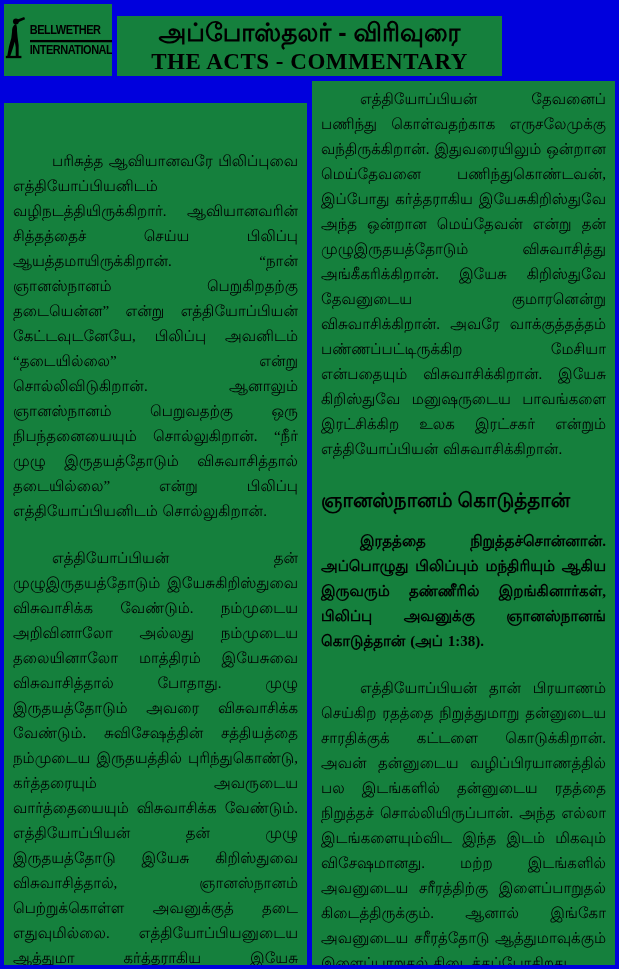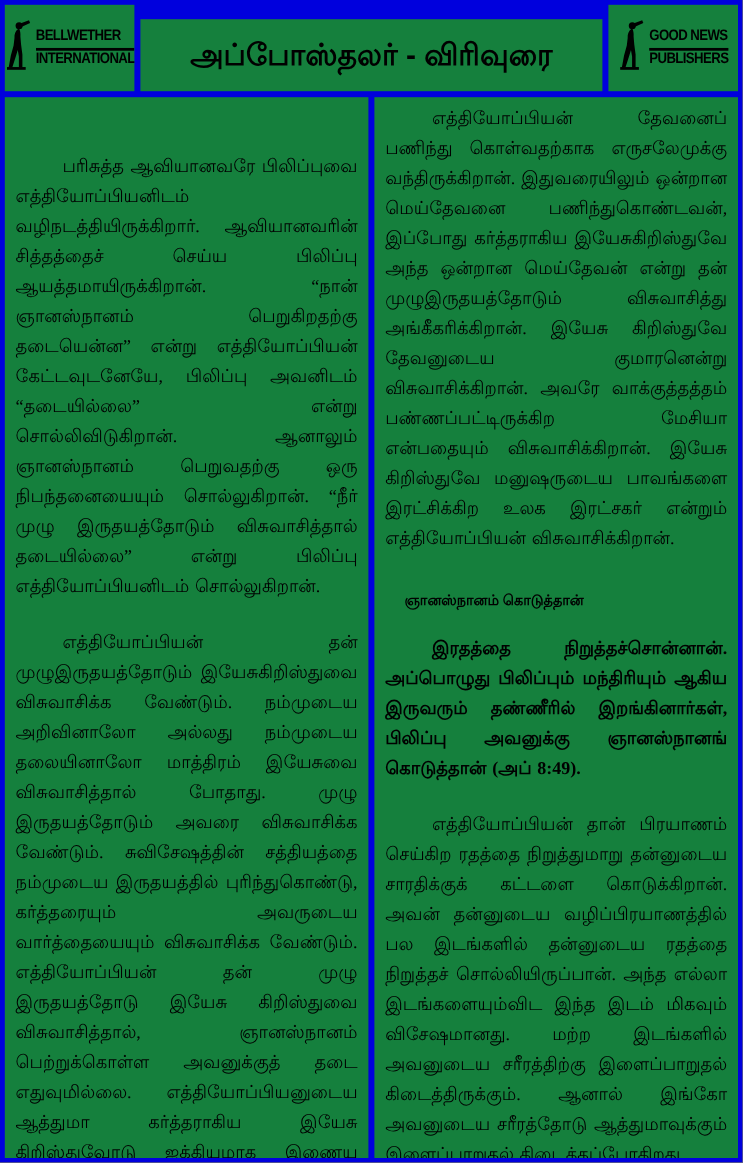--- a/index.html
+++ b/index.html
@@ -81,31 +81,31 @@
     min-height: 0;
   }
   .text-col {
     padding: 6px 9px;
     font-size: 15px;
     line-height: 25px;
     color: #000;
     text-align: justify;
     font-family: Liberation Serif, serif;
   }
-  .text-col.left { padding-top: 46px; }
+  .text-col.left { padding-top: 46px; margin-top: 22px; }
   .para {
     margin: 0 0 22px 0;
     text-indent: 2.6em;
     word-spacing: 1px;
   }
   .para.bold { font-weight: bold; }
   .section-heading {
     font-weight: bold;
-    font-size: 12px;
-    margin: 26px 0 16px 16px;
+    font-size: 20px;
+    margin: 26px 0 16px 0;
     text-align: left;
   }
 </style>
 </head>
 <body>
 
 <div class="page">
 
   <div class="header-row">
 
@@ -121,51 +121,36 @@
         </svg>
       </span>
       <span class="logo-text">
         <span class="logo-line1">BELLWETHER</span>
         <span class="logo-line2">INTERNATIONAL</span>
       </span>
     </div>
 
     <div class="cell title-cell">
       <div class="title-tamil">அப்போஸ்தலர் - விரிவுரை</div>
+      <div class="title-english">THE ACTS - COMMENTARY</div>
     </div>
 
-    <div class="cell logo-cell">
-      <span class="logo-figure">
-        <svg width="22" height="46" viewBox="0 0 24 46" aria-hidden="true">
-          <g fill="#000">
-            <circle cx="13" cy="5" r="3.2"></circle>
-            <polygon points="14,3 22,0 23,2.5 15,6"></polygon>
-            <path d="M12 8 C9.5 10 8.6 13 8.8 16 L8 23 L5.5 32 L3.5 43 L6.8 43 L10 33 L11.8 27 L12.8 33 L12.8 43 L16 43 L16 31 L14.8 22 L14.2 15 C14.4 12 14 9.5 13.2 8 Z"></path>
-            <rect x="2" y="42.5" width="17" height="2.5"></rect>
-          </g>
-        </svg>
-      </span>
-      <span class="logo-text">
-        <span class="logo-line1">GOOD NEWS</span>
-        <span class="logo-line2">PUBLISHERS</span>
-      </span>
-    </div>
 
   </div>
 
   <div class="body-row">
 
     <div class="cell text-col left">
       <p class="para">பரிசுத்த ஆவியானவரே பிலிப்புவை எத்தியோப்பியனிடம் வழிநடத்தியிருக்கிறார். ஆவியானவரின் சித்தத்தைச் செய்ய பிலிப்பு ஆயத்தமாயிருக்கிறான். “நான் ஞானஸ்நானம் பெறுகிறதற்கு தடையென்ன” என்று எத்தியோப்பியன் கேட்டவுடனேயே, பிலிப்பு அவனிடம் “தடையில்லை” என்று சொல்லிவிடுகிறான். ஆனாலும் ஞானஸ்நானம் பெறுவதற்கு ஒரு நிபந்தனையையும் சொல்லுகிறான். “நீர் முழு இருதயத்தோடும் விசுவாசித்தால் தடையில்லை” என்று பிலிப்பு எத்தியோப்பியனிடம் சொல்லுகிறான்.</p>
       <p class="para">எத்தியோப்பியன் தன் முழுஇருதயத்தோடும் இயேசுகிறிஸ்துவை விசுவாசிக்க வேண்டும். நம்முடைய அறிவினாலோ அல்லது நம்முடைய தலையினாலோ மாத்திரம் இயேசுவை விசுவாசித்தால் போதாது. முழு இருதயத்தோடும் அவரை விசுவாசிக்க வேண்டும். சுவிசேஷத்தின் சத்தியத்தை நம்முடைய இருதயத்தில் புரிந்துகொண்டு, கர்த்தரையும் அவருடைய வார்த்தையையும் விசுவாசிக்க வேண்டும். எத்தியோப்பியன் தன் முழு இருதயத்தோடு இயேசு கிறிஸ்துவை விசுவாசித்தால், ஞானஸ்நானம் பெற்றுக்கொள்ள அவனுக்குத் தடை எதுவுமில்லை. எத்தியோப்பியனுடைய ஆத்துமா கர்த்தராகிய இயேசு கிறிஸ்துவோடு ஐக்கியமாக இணைய வேண்டும். ஞானஸ்நானம் பெற்றுக்கொண்ட பின்பு இயேசுவின் திருச்சபையில் எத்தியோப்பியனும் ஒரு அங்கத்தினாராக அங்கீகரிப்படுவான்.</p>
 
     </div>
 
     <div class="cell text-col right">
       <p class="para">எத்தியோப்பியன் தேவனைப் பணிந்து கொள்வதற்காக எருசலேமுக்கு வந்திருக்கிறான். இதுவரையிலும் ஒன்றான மெய்தேவனை பணிந்துகொண்டவன், இப்போது கர்த்தராகிய இயேசுகிறிஸ்துவே அந்த ஒன்றான மெய்தேவன் என்று தன் முழுஇருதயத்தோடும் விசுவாசித்து அங்கீகரிக்கிறான். இயேசு கிறிஸ்துவே தேவனுடைய குமாரனென்று விசுவாசிக்கிறான். அவரே வாக்குத்தத்தம் பண்ணப்பட்டிருக்கிற மேசியா என்பதையும் விசுவாசிக்கிறான். இயேசு கிறிஸ்துவே மனுஷருடைய பாவங்களை இரட்சிக்கிற உலக இரட்சகர் என்றும் எத்தியோப்பியன் விசுவாசிக்கிறான்.</p>
       <h3 class="section-heading">ஞானஸ்நானம் கொடுத்தான்</h3>
-      <p class="para bold">இரதத்தை நிறுத்தச்சொன்னான். அப்பொழுது பிலிப்பும் மந்திரியும் ஆகிய இருவரும் தண்ணீரில் இறங்கினார்கள், பிலிப்பு அவனுக்கு ஞானஸ்நானங் கொடுத்தான் (அப் 8:49).</p>
+      <p class="para bold">இரதத்தை நிறுத்தச்சொன்னான். அப்பொழுது பிலிப்பும் மந்திரியும் ஆகிய இருவரும் தண்ணீரில் இறங்கினார்கள், பிலிப்பு அவனுக்கு ஞானஸ்நானங் கொடுத்தான் (அப் 1:38).</p>
       <p class="para">எத்தியோப்பியன் தான் பிரயாணம் செய்கிற ரதத்தை நிறுத்துமாறு தன்னுடைய சாரதிக்குக் கட்டளை கொடுக்கிறான். அவன் தன்னுடைய வழிப்பிரயாணத்தில் பல இடங்களில் தன்னுடைய ரதத்தை நிறுத்தச் சொல்லியிருப்பான். அந்த எல்லா இடங்களையும்விட இந்த இடம் மிகவும் விசேஷமானது. மற்ற இடங்களில் அவனுடைய சரீரத்திற்கு இளைப்பாறுதல் கிடைத்திருக்கும். ஆனால் இங்கோ அவனுடைய சரீரத்தோடு ஆத்துமாவுக்கும் இளைப்பாறுதல் கிடைக்கப்போகிறது.</p>
     </div>
 
   </div>
 
 </div>
 
 </body></html>

